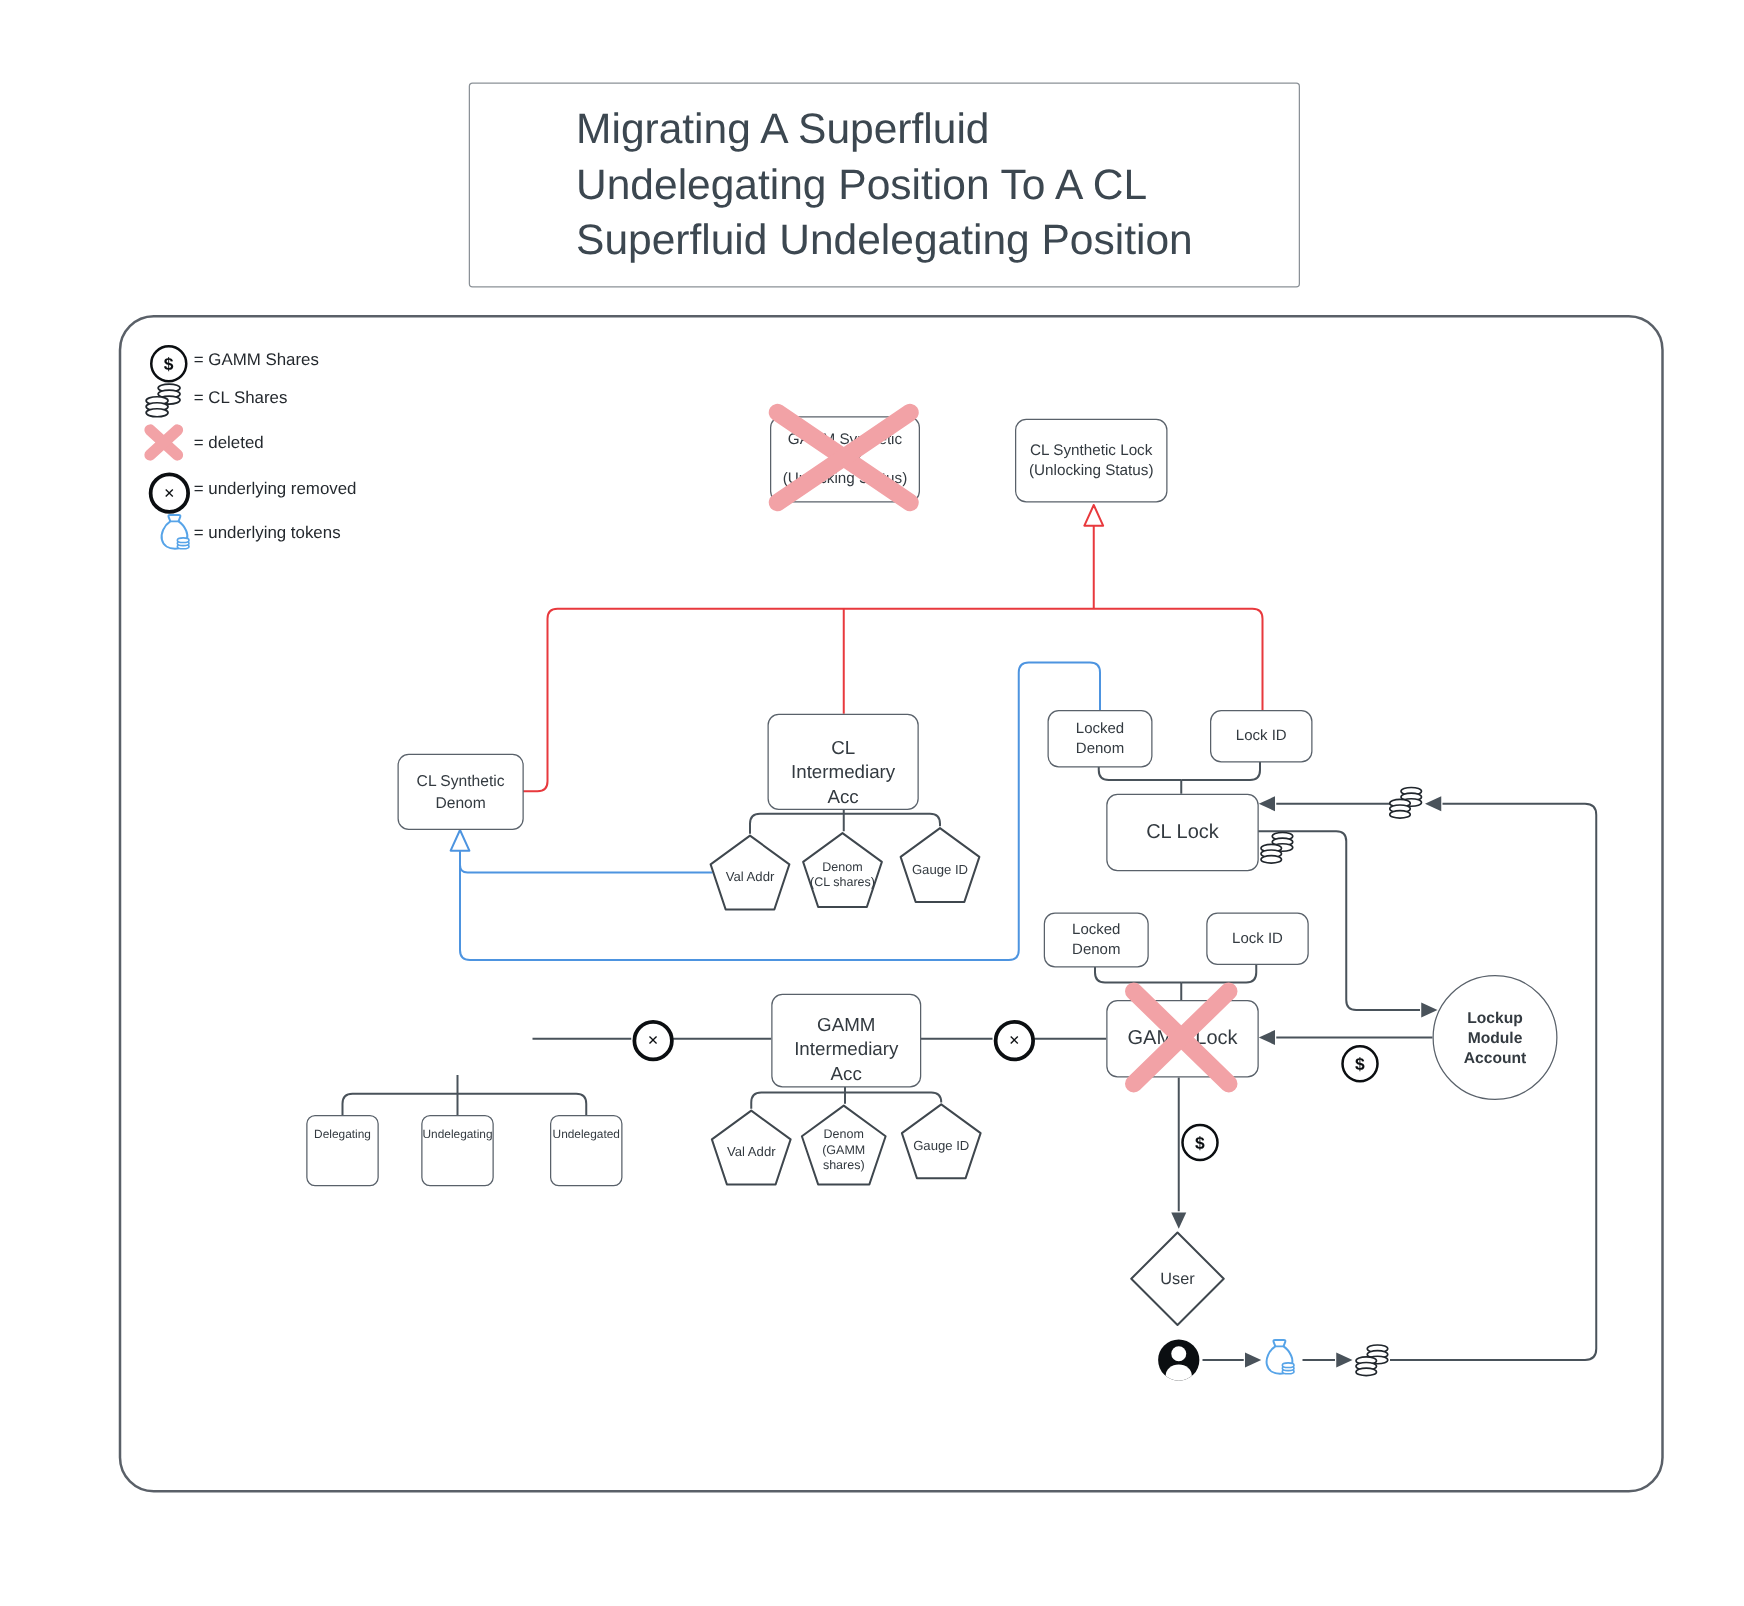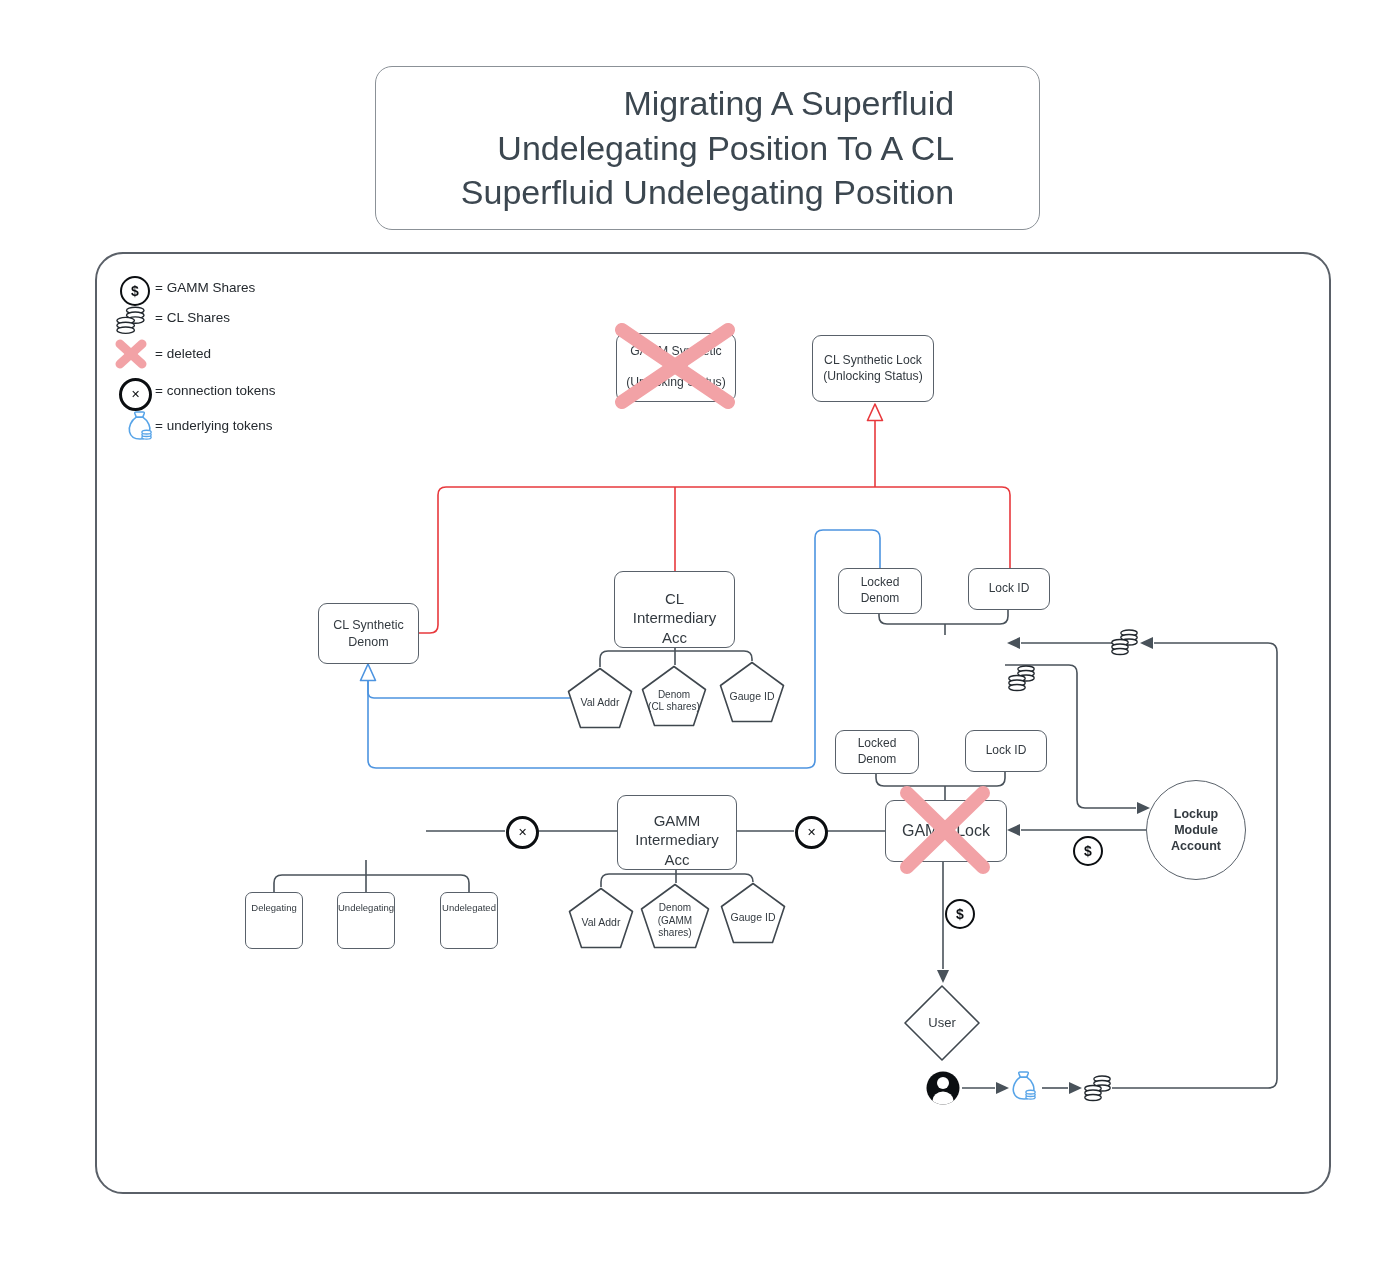--- a/index.html
+++ b/index.html
@@ -1,20 +1,20 @@
 <!DOCTYPE html>
 <html><head>
 <meta charset="utf-8">
 <style>
   html,body{margin:0;padding:0;background:#fff;}
   #canvas{position:relative;width:1395px;height:1285px;background:#fff;
           font-family:"Liberation Sans","DejaVu Sans",sans-serif;color:#333a40;overflow:hidden;}
   .abs{position:absolute;}
-  #title-box{left:375px;top:66px;width:663px;height:162px;border:1.5px solid #8b9197;border-radius:17px;
-             display:flex;align-items:center;justify-content:center;text-align:right;}
+  #title-box{left:375px;top:66px;width:663px;height:162px;border:1.5px solid #8b9197;border-radius:3px;
+             display:flex;align-items:center;justify-content:center;text-align:left;}
   #title-box .t{font-size:34px;color:#3c4750;line-height:1.32;white-space:pre-line;}
   #outer-frame{left:95px;top:252px;width:1232px;height:938px;border:2px solid #5a6068;border-radius:28px;}
   svg.layer{position:absolute;left:0;top:0;z-index:2;pointer-events:none;}
   .node{position:absolute;background:#fff;border:1.6px solid #59616a;border-radius:9px;z-index:2;
         display:flex;align-items:center;justify-content:center;text-align:center;
         white-space:pre-line;font-size:12.5px;line-height:1.3;color:#333a40;}
   .node .lbl{position:relative;z-index:5;}
   .sq{border-radius:7px;align-items:flex-start;padding-top:9px;font-size:9.5px;box-sizing:border-box;}
   .circle-node{border-radius:50%;font-size:12.5px;}
   .big{font-size:16px;}
@@ -117,21 +117,21 @@
     <g stroke="#f2a2a6" stroke-width="9" stroke-linecap="round">
       <line x1="7" y1="6" x2="29" y2="26"></line>
         <line x1="29" y1="6" x2="7" y2="26"></line>
     </g>
   </svg>
   <div class="legend-label" style="top:346px;">= deleted</div>
 
   <div class="badge crossc abs" style="left:119px;top:378px;">
     <span>✕</span>
   </div>
-  <div class="legend-label" style="top:383px;">= connection tokens</div>
+  <div class="legend-label" style="top:383px;">= underlying removed</div>
 
   <svg class="icon" style="left:126px;top:409px;" width="28" height="33" viewBox="0 0 30 34">
     <g fill="#fff" stroke="#57a4e8" stroke-width="1.7" stroke-linejoin="round">
       <path d="M11,8 L9.5,4.2 Q9,2.5 10.8,2.5 L18.2,2.5 Q20,2.5 19.5,4.2 L18,8"></path>
       <path d="M11,8 C5.5,11.5 2.5,18.5 3.8,23.8 C5,28.8 9.5,31.5 15,31.5 C17.5,31.5 19.5,31 21,30 C25,27.2 27,21 24.5,15.8 C23,12.5 20.8,9.8 18,8 Z"></path>
       <g stroke-width="1.4">
           <ellipse cx="22" cy="29.5" rx="5" ry="2"></ellipse>
           <ellipse cx="22" cy="26.8" rx="5" ry="2"></ellipse>
           <ellipse cx="22" cy="24.1" rx="5" ry="2"></ellipse>
         </g>
@@ -168,20 +168,23 @@
   </div>
 
   <div class="node" style="left:838px;top:568px;width:82px;height:44px;font-size:12px;">
     <span class="lbl">Locked
 Denom</span>
   </div>
   <div class="node" style="left:968px;top:568px;width:80px;height:40px;font-size:12px;">
     <span class="lbl">Lock ID</span>
   </div>
 
+  <div class="node big" style="left:885px;top:635px;width:120px;height:60px;">
+    <span class="lbl">CL Lock</span>
+  </div>
 
   <div class="node" style="left:835px;top:730px;width:82px;height:42px;font-size:12px;">
     <span class="lbl">Locked
 Denom</span>
   </div>
   <div class="node" style="left:965px;top:730px;width:80px;height:40px;font-size:12px;">
     <span class="lbl">Lock ID</span>
   </div>
 
   <div class="node big" style="left:885px;top:800px;width:120px;height:60px;">

